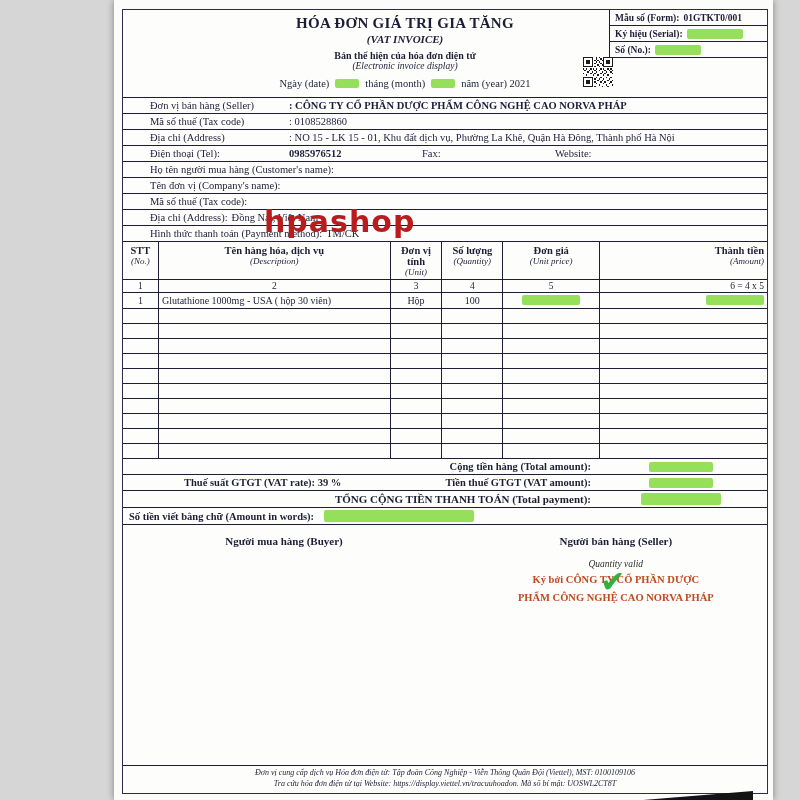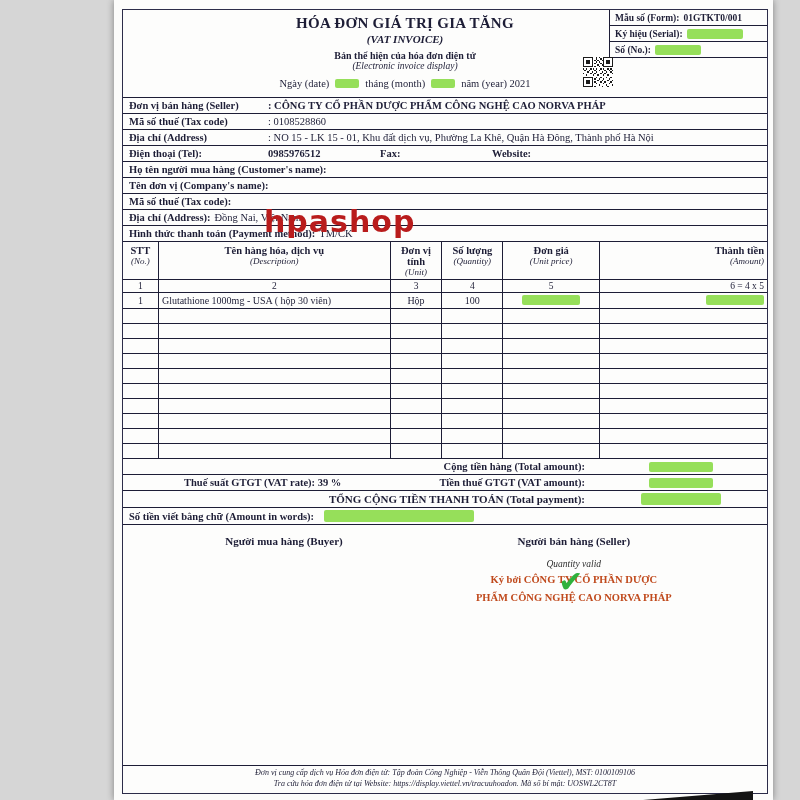--- a/index.html
+++ b/index.html
@@ -40,21 +40,21 @@
   .title{font-size:15px;font-weight:bold;letter-spacing:.3px;}
   .subtitle{font-size:11px;font-weight:bold;font-style:italic;margin-top:1px;}
   .disp-vi{font-size:10px;font-weight:bold;margin-top:5px;}
   .disp-en{font-size:9.5px;font-style:italic;}
   .date-line{font-size:10.5px;margin-top:7px;display:flex;justify-content:center;align-items:center;gap:6px;}
   .meta{position:absolute;top:0;right:0;width:158px;border-left:1px solid var(--ink);font-size:9.5px;font-weight:bold;background:#fdfdfc;}
   .mrow{display:flex;align-items:center;gap:4px;height:16px;padding:1px 5px;border-bottom:1px solid var(--ink);white-space:nowrap;}
   .qr{position:absolute;top:47px;right:154px;width:30px;height:30px;}
   
   .row{display:flex;gap:4px;padding:2px 6px;border-bottom:1px solid var(--ink);font-size:10.5px;min-height:16px;align-items:flex-start;}
-  .lbl{font-weight:bold;}
+  .lbl{font-weight:normal;margin-left:21px;}
   .nw{white-space:nowrap;}
   .w135{width:135px;flex-shrink:0;}
   .w112{width:108px;flex-shrink:0;}
   .w110{width:108px;flex-shrink:0;}
   .w247{width:247px;flex-shrink:0;}
   .bold{font-weight:bold;}
   .addr-val{max-width:445px;}
   
   .items{width:100%;border-collapse:collapse;table-layout:fixed;flex-shrink:0;}
   .items th,.items td{border:1px solid var(--ink);padding:1px 3px;overflow:hidden;}
@@ -62,37 +62,37 @@
   .items th:first-child,.items td:first-child{border-left:none;}
   .items th:last-child,.items td:last-child{border-right:none;text-align:right;}
   .items th{text-align:center;vertical-align:top;padding-top:3px;padding-bottom:2px;}
   .thvi{font-size:10.5px;font-weight:bold;}
   .then{font-size:9px;font-weight:normal;font-style:italic;}
   .nums td{font-size:9.5px;text-align:center;height:13px;padding:0 3px;}
   .irow td{font-size:10px;height:16px;}
   .c{text-align:center;} .l{text-align:left;padding-left:5px;}
   .empty td{height:15px;}
   
-  .trow{display:flex;align-items:center;gap:6px;border-bottom:1px solid var(--ink);padding:2px 6px;min-height:16px;font-size:10.5px;flex-shrink:0;}
+  .trow{display:flex;align-items:center;border-bottom:1px solid var(--ink);padding:2px 6px;min-height:16px;font-size:10.5px;flex-shrink:0;}
   .tlabel{flex:1;text-align:right;font-weight:bold;padding-right:10px;}
   .tval{width:160px;flex-shrink:0;display:flex;justify-content:center;align-items:center;}
   .vatleft{font-weight:bold;padding-left:55px;white-space:nowrap;}
   .gt{font-size:11px;}
   .words{gap:10px;}
   
   .redact{display:inline-block;background:var(--redaction-green);border-radius:2px;height:10px;}
   .r-sm{width:24px;height:9px;}
   .r-serial{width:56px;}
   .r-no{width:46px;}
   .r-cell{width:58px;}
   .r-total{width:64px;}
   .r-grand{width:80px;height:12px;}
   .r-words{width:150px;height:12px;}
   
-  .sig{display:flex;padding-top:10px;flex-shrink:0;}
+  .sig{display:flex;padding-top:10px;flex-shrink:0;gap:42px;}
   .sig-l{width:50%;text-align:center;}
   .sig-r{width:40%;text-align:center;}
   .sig-title{font-weight:bold;font-size:11px;}
   .sig-valid{font-style:italic;font-size:9.5px;margin-top:12px;color:#2e2e2e;}
   .signed-by{position:relative;margin-top:2px;font-weight:bold;font-size:10.5px;line-height:1.7;color:var(--signature-red);}
   .check{position:absolute;left:44%;top:-4px;font-size:30px;line-height:1;color:var(--check-green);font-family:"DejaVu Sans",sans-serif;}
   
   .spacer{flex:1;}
   .footer{border-top:1px solid var(--ink);text-align:center;font-style:italic;font-size:8px;line-height:1.35;padding:2px 4px 3px;flex-shrink:0;}
 </style>

